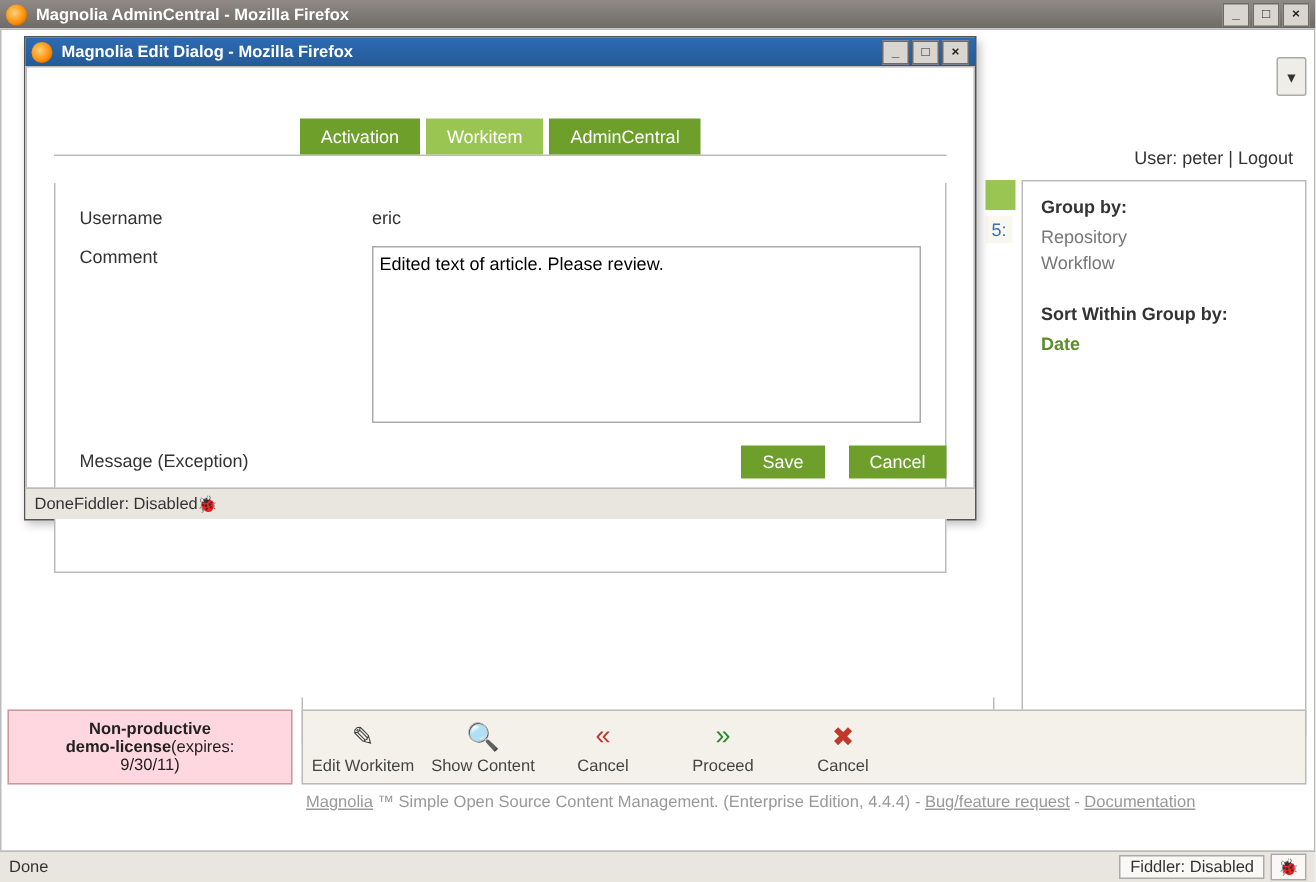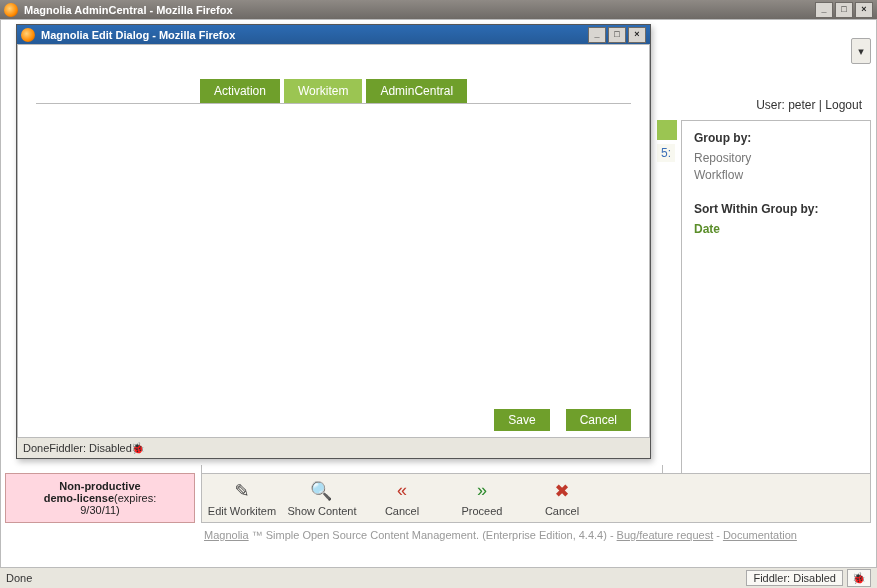--- a/index.html
+++ b/index.html
@@ -155,21 +155,21 @@
     border: 1px solid #aaa;
     margin-left: 4px;
     background: #f9f8f4;
   }
 
   
   .dialog-window {
     position: absolute;
     left: 16px; top: 24px;
     width: 635px;
-    height: 435px;
+    height: 323px;
     border: 1px solid #555;
     background: #efede7;
     box-shadow: 2px 3px 6px rgba(0,0,0,0.25);
     box-sizing: border-box;
     z-index: 10;
   }
   .dialog-title {
     height: 19px;
     background: linear-gradient(#2c6bb3, #255a97);
     color: #fff;
@@ -374,20 +374,34 @@
     </div>
 
     <div class="dialog-body">
       <div class="tabs">
         <div class="tab">Activation</div>
         <div class="tab inactive">Workitem</div>
         <div class="tab">AdminCentral</div>
       </div>
       <div class="tab-sep-line"></div>
 
+      <div class="form-area">
+        <div class="form-row">
+          <div class="form-label">Username</div>
+          <div class="form-val">eric</div>
+        </div>
+        <div class="form-row">
+          <div class="form-label">Comment</div>
+          <textarea class="form-textarea" style="">Edited text of article. Please review.</textarea>
+        </div>
+        <div class="form-row" style="margin-top:18px;">
+          <div class="form-label">Message (Exception)</div>
+          <div class="form-val"></div>
+        </div>
+      </div>
 
       <div class="dialog-buttons">
         <button class="dlg-btn">Save</button>
         <button class="dlg-btn">Cancel</button>
       </div>
     </div>
 
     <div class="dialog-status">
       <span>Done</span>
       <span class="filler"></span>

